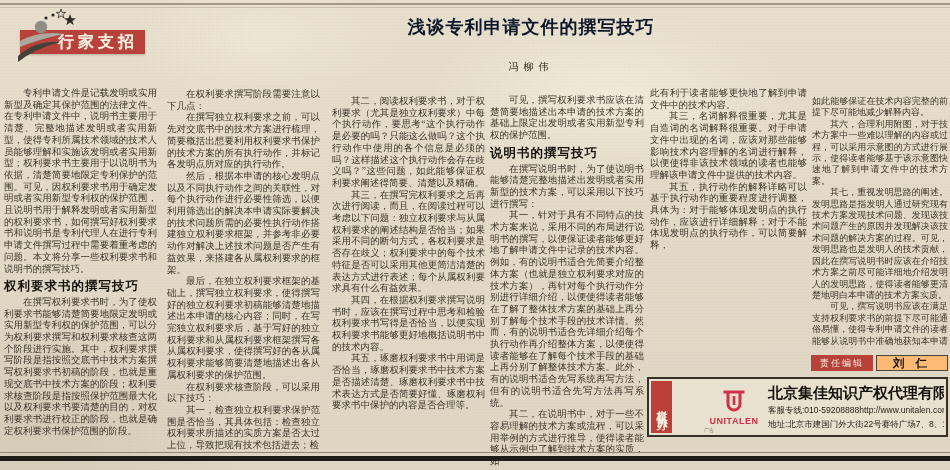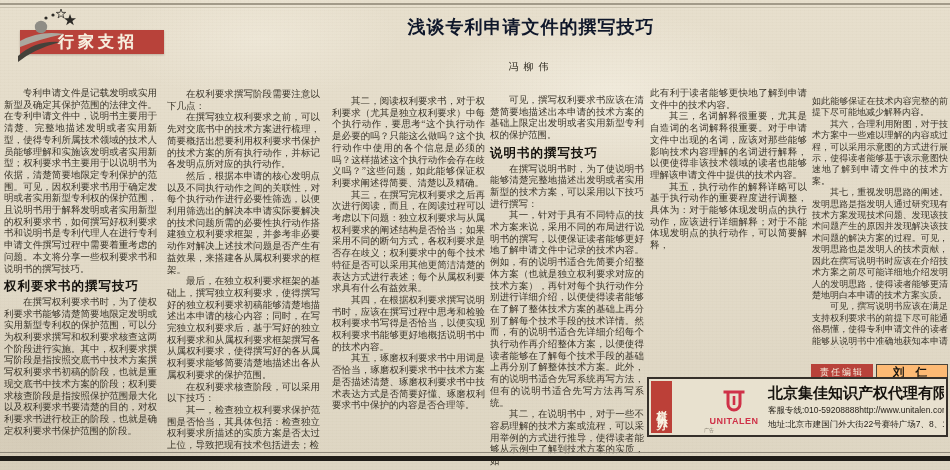--- a/index.html
+++ b/index.html
@@ -16,21 +16,21 @@
           repeating-linear-gradient(0deg, rgba(120,100,70,.035) 0 1px, transparent 1px 3px),
           repeating-linear-gradient(90deg, rgba(120,100,70,.02) 0 1px, transparent 1px 4px);}
   .rule{position:absolute;left:0;width:950px;z-index:4;}
   .rule.top{top:3px;height:2px;background:#a29a89;}
   .rule.top2{top:7px;height:1px;background:#c9c1ae;}
   .rule.bot-thin{top:452px;height:1px;background:#8f887a;}
   .rule.bot-thick{top:456px;height:5px;background:#201d18;}
 
   
   .badge{position:absolute;left:18px;top:6px;width:142px;height:52px;z-index:3;}
-  .badge .red{position:absolute;left:2px;top:24px;width:144px;height:24px;background:#b8423a;
+  .badge .red{position:absolute;left:2px;top:24px;width:125px;height:24px;background:#b8423a;
         box-shadow:0 1px 2px rgba(60,30,20,.25);}
   .badge .red span{position:absolute;left:38px;top:2px;font-size:16px;font-weight:700;color:#f7f0df;
         letter-spacing:4px;font-family:"Liberation Serif",serif;text-shadow:0 0 1px rgba(255,255,255,.4);}
   .badge svg{position:absolute;left:0;top:0;}
 
   
   .title{position:absolute;left:330px;top:15px;width:402px;text-align:center;z-index:2;
         font-size:18px;font-weight:700;color:#0f172a;letter-spacing:1px;white-space:nowrap;}
   .author{position:absolute;left:330px;top:60px;width:402px;text-align:center;
         font-size:10px;letter-spacing:5px;color:#2e2a20;}
@@ -42,21 +42,21 @@
   .col h3{margin:6px 0 4px;font-size:12.5px;letter-spacing:1px;color:#15120d;
         font-family:"Liberation Sans",sans-serif;font-weight:700;}
   #col1{left:4px;  top:88px;width:153px;}
   #col2{left:151px;top:89px;width:153px;margin-left:16px;}
   #col3{left:332px;top:96px;width:153px;}
   #col4{left:490px;top:95px;width:154px;}
   #col5{left:650px;top:88px;width:157px;height:286px;overflow:hidden;}
   #col6{left:812px;top:96px;width:136px;font-size:9px;line-height:11.4px;height:252px;overflow:hidden;}
 
   
-  .editor-bar{position:absolute;left:811px;top:364px;width:137px;height:16px;display:flex;z-index:5;}
+  .editor-bar{position:absolute;left:811px;top:355px;width:137px;height:16px;display:flex;z-index:5;}
   .editor-label{width:62px;background:#b8423a;color:#f6efde;font-size:9px;letter-spacing:2px;
         display:flex;align-items:center;justify-content:center;font-family:"Liberation Sans",sans-serif;}
   .editor-name{flex:1;margin-left:3px;border:1px solid #4a443a;background:#fdba74;color:#17140f;
         font-size:11.5px;font-weight:700;display:flex;align-items:center;justify-content:center;letter-spacing:4px;}
 
   
   .sponsor{position:absolute;left:647px;top:377px;width:301px;height:60px;border:2px solid #35302a;
         background:#e8e1cf;display:flex;align-items:stretch;padding:2px;box-sizing:border-box;z-index:5;}
   .sponsor-label{width:21px;background:#bc4038;color:#f8f2e2;writing-mode:vertical-rl;
         font-size:11px;font-weight:700;letter-spacing:3px;display:flex;align-items:center;justify-content:center;

